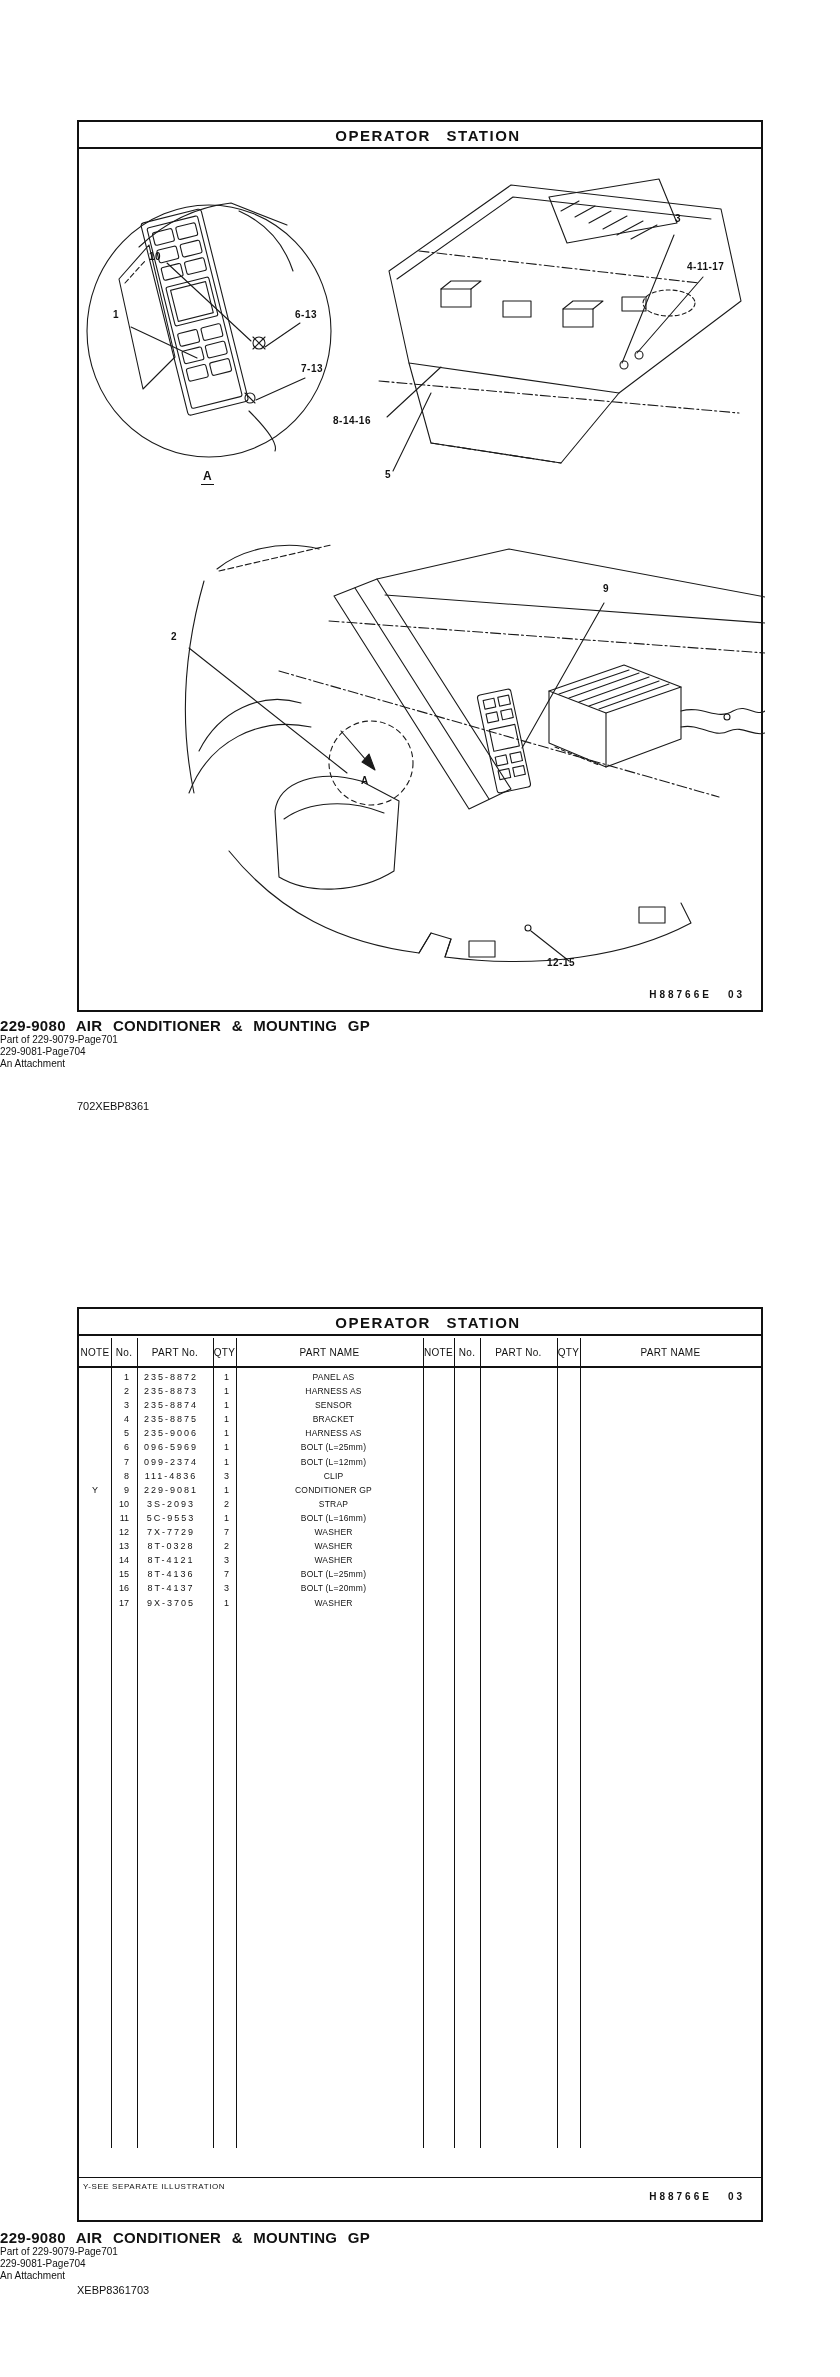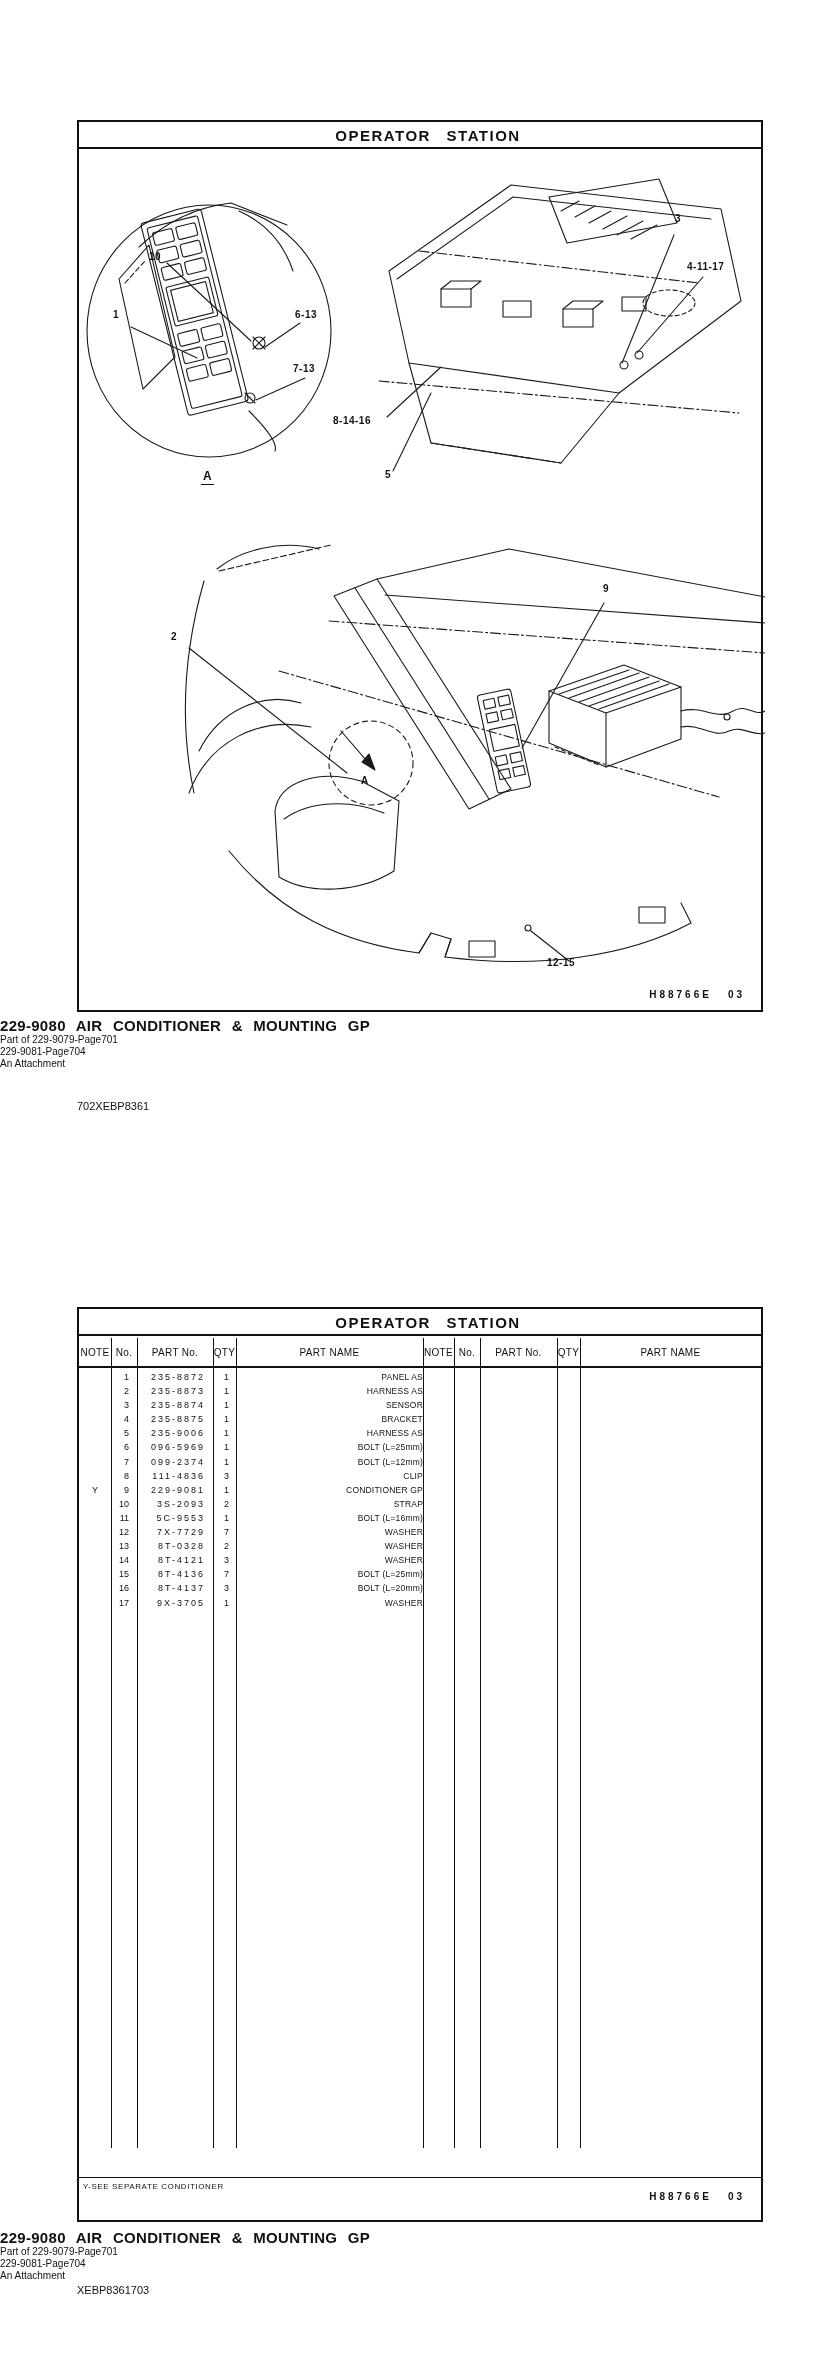--- a/index.html
+++ b/index.html
@@ -53,23 +53,23 @@
     align-items: center; text-align: center;
     font-size: 10px; letter-spacing: 0.3px;
   }
   .tbody { position: absolute; top: 32px; left: 0; width: 344px; }
   .t-row {
     display: grid; grid-template-columns: 32px 26px 76px 23px 187px;
     height: 14.1px; line-height: 14.1px; font-size: 9px;
   }
   .c-note { text-align: center; }
   .c-no   { text-align: right; padding-right: 8px; }
-  .c-part { text-align: right; padding-right: 8px; letter-spacing: 2px; }
+  .c-part { text-align: center; padding-right: 8px; letter-spacing: 2px; }
   .c-qty  { text-align: right; padding-right: 7px; }
-  .c-name { text-align: right; padding-left: 8px; font-size: 8.5px; letter-spacing: 0.2px; }
+  .c-name { text-align: center; padding-left: 8px; font-size: 8.5px; letter-spacing: 0.2px; }
   .footnote-row {
     position: absolute; top: 839px; left: 0; right: 0; height: 22px;
     border-top: 1.5px solid #111;
     font-size: 8px; letter-spacing: 0.6px; padding: 4px 0 0 4px;
   }
 </style>
 </head>
 <body>
 
 <section class="sheet" id="sheet1">
@@ -198,21 +198,21 @@
         <path d="M110,497 L268,622"></path>
         <path d="M525,452 L443,597"></path>
         <path d="M490,810 L452,780"></path>
         <circle cx="449" cy="777" r="3"></circle>
       </g>
     </svg>
 
     <div class="callout" style="left:70px;top:100px">10</div>
     <div class="callout" style="left:34px;top:158px">1</div>
     <div class="callout" style="left:216px;top:158px">6-13</div>
-    <div class="callout" style="left:214px;top:212px">7-13</div>
+    <div class="callout" style="left:222px;top:212px">7-13</div>
     <div class="callout view-label" style="left:122px;top:318px">A</div>
     <div class="callout" style="left:596px;top:62px">3</div>
     <div class="callout" style="left:608px;top:110px">4-11-17</div>
     <div class="callout" style="left:254px;top:264px">8-14-16</div>
     <div class="callout" style="left:306px;top:318px">5</div>
     <div class="callout" style="left:92px;top:480px">2</div>
     <div class="callout" style="left:524px;top:432px">9</div>
     <div class="callout" style="left:282px;top:624px">A</div>
     <div class="callout" style="left:468px;top:806px">12-15</div>
 
@@ -394,21 +394,21 @@
 
         <div class="t-row">
           <span class="c-note"></span>
           <span class="c-no">17</span>
           <span class="c-part">9X-3705</span>
           <span class="c-qty">1</span>
           <span class="c-name">WASHER</span>
         </div>
       </div>
 
-    <div class="footnote-row">Y-SEE SEPARATE CONDITIONER</div>
+    <div class="footnote-row">Y-SEE SEPARATE ILLUSTRATION</div>
   </div>
 
   <div class="drawing-ref" style="bottom:18px">
     <span>H88766E</span><span class="rev">03</span>
   </div>
 </section>
 
 <div class="caption" id="caption2">
   <div class="cap-main">229-9080 AIR CONDITIONER &amp; MOUNTING GP</div>
   <div class="cap-sub">Part of 229-9079-Page701</div>

